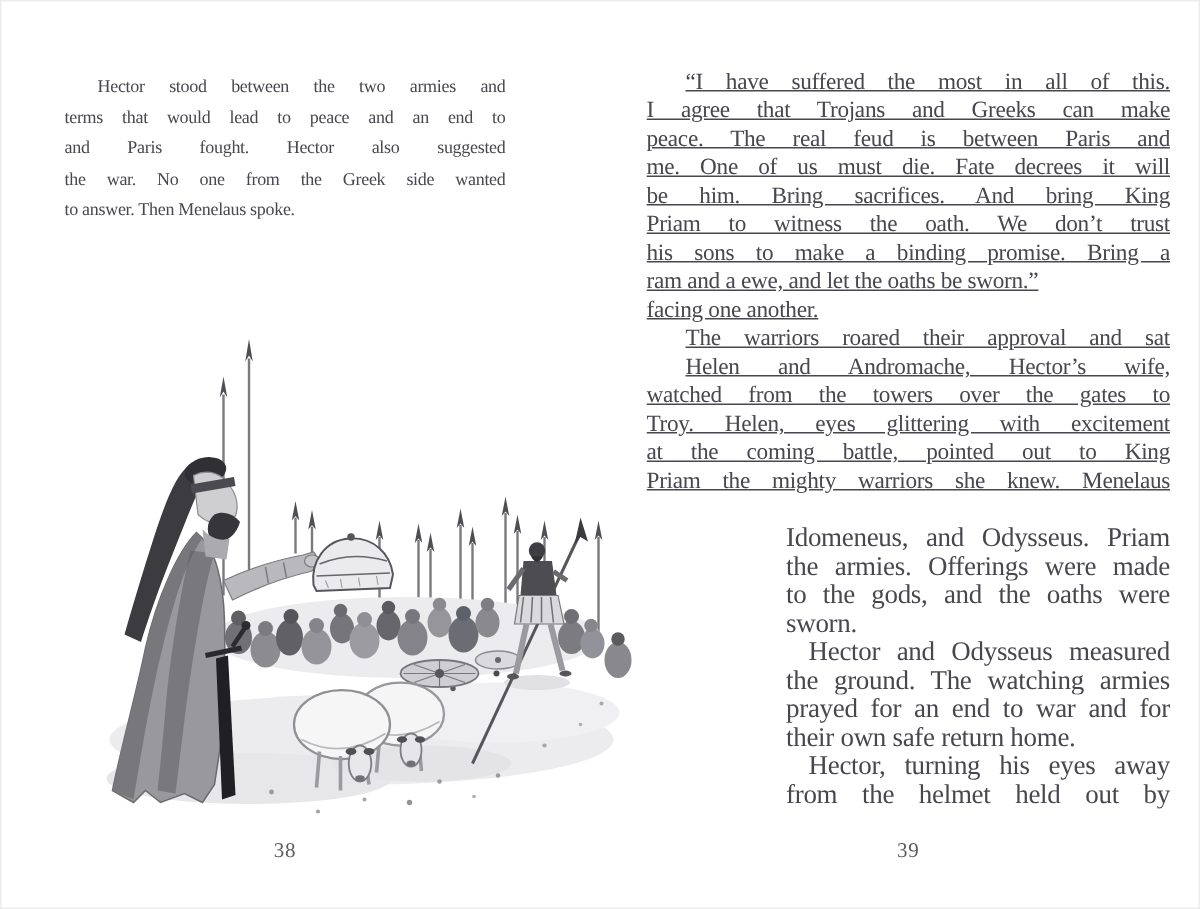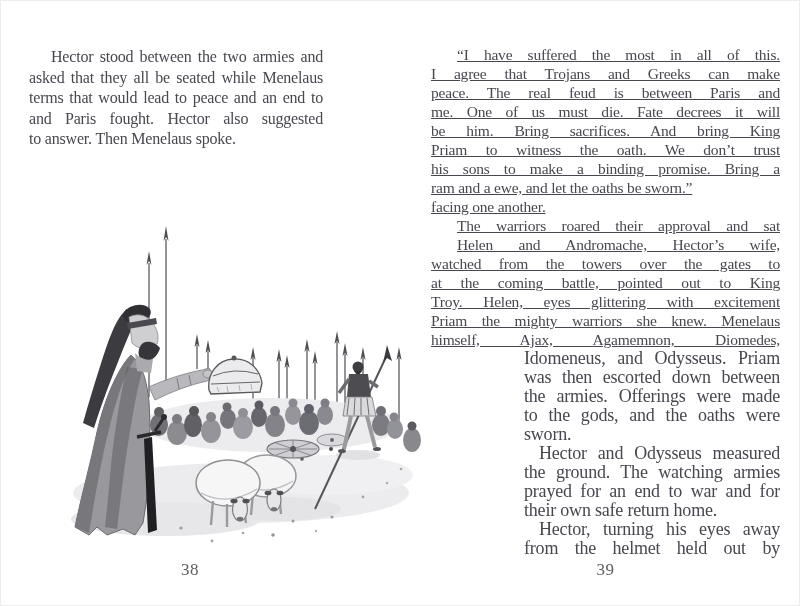--- a/index.html
+++ b/index.html
@@ -10,49 +10,49 @@
     color:#47474f;
   }
   .textblock{position:absolute;}
   .line{
     text-align:justify;text-align-last:justify;
     overflow:hidden;white-space:normal;
     letter-spacing:-0.2px;
   }
   .endline{text-align-last:left;}
   
-  #left-text{left:28px;top:46px;width:294px;font-size:16px;}
+  #left-text{left:42px;top:46px;width:294px;font-size:12px;}
   #left-text .line{height:20.5px;line-height:20.5px;}
   #left-text .indent{padding-left:22px;}
   
   #right-full{left:430px;top:44px;width:349px;font-size:15.5px;text-decoration:underline;}
   #right-full .line{height:19px;line-height:19px;}
   #right-full .indent{padding-left:26px;}
   #right-wrapped{left:523px;top:348px;width:256px;font-size:18px;}
   #right-wrapped .line{height:19px;line-height:19px;}
   #right-wrapped .indent{padding-left:15px;}
   .pagenum{
-    position:absolute;top:559px;font-size:17px;color:#5c5c63;
+    position:absolute;top:559px;font-size:14px;color:#5c5c63;
     text-align:center;letter-spacing:0.5px;
   }
   #pagenum-left{left:42px;width:294px;}
   #pagenum-right{left:430px;width:349px;}
   figure.illustration{position:absolute;left:30px;top:196px;width:402px;height:352px;margin:0;}
 </style>
 </head>
 <body>
 
 <div id="spread">
 
   <section>
     <div id="left-text" class="textblock">
         <div class="line indent">Hector stood between the two armies and</div>
-        <div class="line">asked that they all be seated while Menelaus</div>
         <div class="line">terms that would lead to peace and an end to</div>
         <div class="line">and Paris fought. Hector also suggested</div>
+        <div class="line">the war. No one from the Greek side wanted</div>
         <div class="line endline">to answer. Then Menelaus spoke.</div>
       </div>
 
     <figure class="illustration">
       <svg viewBox="0 0 402 352" width="402" height="352">
 
         <g>
           <ellipse cx="210" cy="296" rx="168" ry="30" fill="#ececee"></ellipse>
           <ellipse cx="135" cy="322" rx="95" ry="17" fill="#e7e7e9"></ellipse>
           <ellipse cx="300" cy="278" rx="82" ry="20" fill="#f0f0f2"></ellipse>
@@ -241,28 +241,26 @@
         <div class="line">peace. The real feud is between Paris and</div>
         <div class="line">me. One of us must die. Fate decrees it will</div>
         <div class="line">be him. Bring sacrifices. And bring King</div>
         <div class="line">Priam to witness the oath. We don’t trust</div>
         <div class="line">his sons to make a binding promise. Bring a</div>
         <div class="line endline">ram and a ewe, and let the oaths be sworn.”</div>
         <div class="line endline">facing one another.</div>
         <div class="line indent">The warriors roared their approval and sat</div>
         <div class="line indent">Helen and Andromache, Hector’s wife,</div>
         <div class="line">watched from the towers over the gates to</div>
+        <div class="line">Troy. Helen, eyes glittering with excitement</div>
         <div class="line">at the coming battle, pointed out to King</div>
-        <div class="line">Troy. Helen, eyes glittering with excitement</div>
         <div class="line">Priam the mighty warriors she knew. Menelaus</div>
-        <div class="line">himself, Ajax, Agamemnon, Diomedes,</div>
       </div>
     <div id="right-wrapped" class="textblock">
         <div class="line">Idomeneus, and Odysseus. Priam</div>
-        <div class="line">was then escorted down between</div>
         <div class="line">the armies. Offerings were made</div>
         <div class="line">to the gods, and the oaths were</div>
         <div class="line endline">sworn.</div>
         <div class="line indent">Hector and Odysseus measured</div>
         <div class="line">the ground. The watching armies</div>
         <div class="line">prayed for an end to war and for</div>
         <div class="line endline">their own safe return home.</div>
         <div class="line indent">Hector, turning his eyes away</div>
         <div class="line">from the helmet held out by</div>
       </div>

